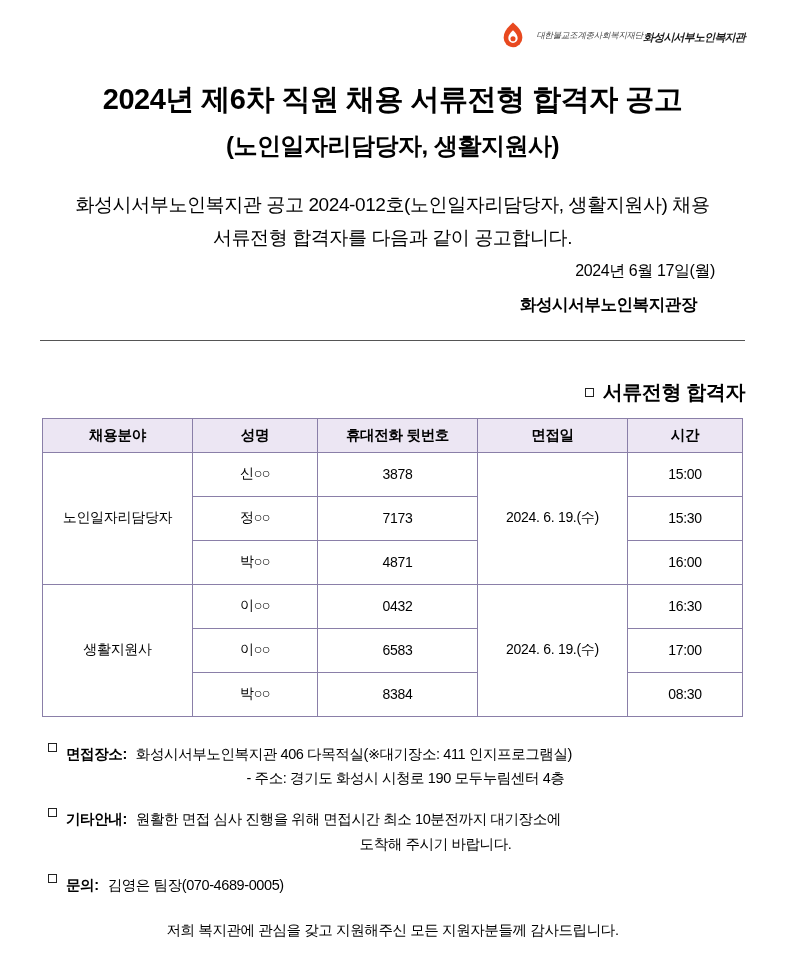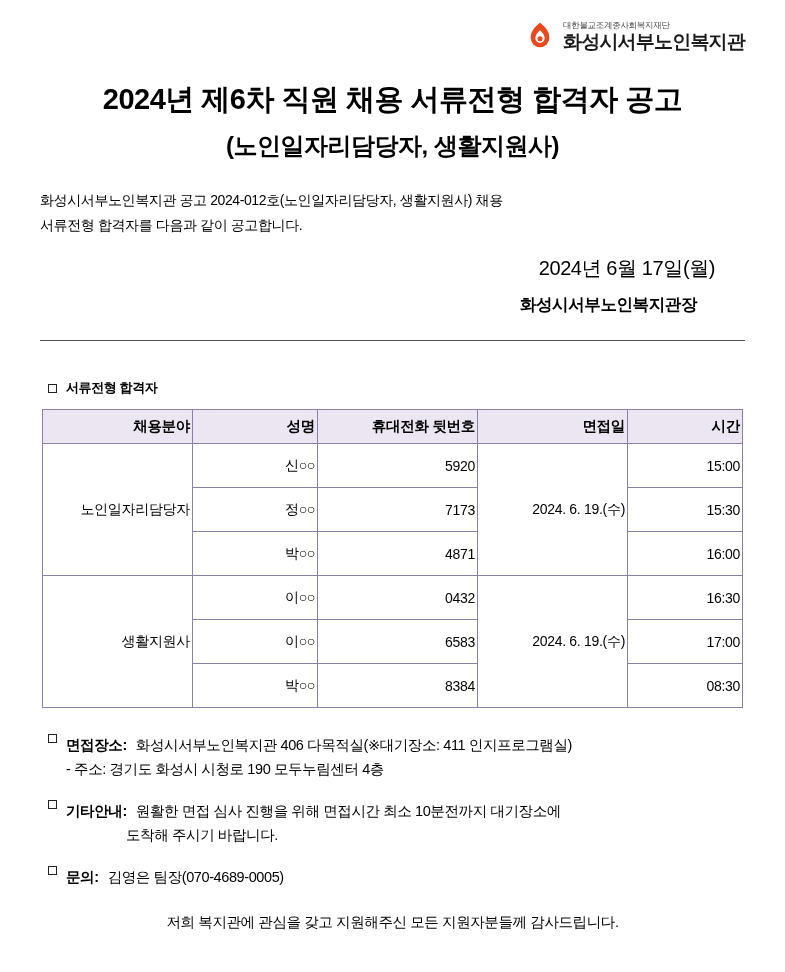--- a/index.html
+++ b/index.html
@@ -32,31 +32,32 @@
     height: 46px;
   }
   .logo-mark {
     width: 34px;
     height: 34px;
     margin-right: 6px;
     flex: 0 0 auto;
   }
   .logo-text {
     display: flex;
-    flex-direction: column;
+    flex-direction: row;
     justify-content: flex-end;
     line-height: 1.15;
+    font-style: italic;
   }
   .logo-top {
     font-size: 8.5px;
     color: #444444;
     letter-spacing: -0.3px;
   }
   .logo-bottom {
-    font-size: 19px;
+    font-size: 11px;
     font-weight: bold;
     color: #1a1a1a;
     letter-spacing: -0.8px;
   }
 
   
   .title-main {
     text-align: center;
     font-size: 29px;
     font-weight: bold;
@@ -66,76 +67,78 @@
   .title-sub {
     text-align: center;
     font-size: 24px;
     font-weight: bold;
     letter-spacing: -0.5px;
     margin-top: 10px;
   }
 
   
   .intro {
-    font-size: 14px;
+    text-align: center;
+    font-size: 19px;
     line-height: 1.75;
     margin-top: 26px;
     letter-spacing: -0.4px;
   }
   .date-line {
     text-align: right;
-    font-size: 20px;
-    margin-top: 18px;
+    font-size: 16px;
+    margin-top: 6px;
     padding-right: 30px;
     letter-spacing: -0.4px;
   }
   .org-line {
     text-align: right;
     font-size: 16.5px;
     font-weight: bold;
     margin-top: 12px;
     padding-right: 48px;
     letter-spacing: -0.4px;
   }
 
   .divider {
     border: 0;
     border-top: 1px solid #555555;
     margin: 24px 0 0 0;
   }
 
   
   .section-head {
-    font-size: 13px;
+    font-size: 20px;
     font-weight: bold;
     margin-top: 38px;
     margin-left: 8px;
     letter-spacing: -0.4px;
     display: flex;
     align-items: center;
     gap: 9px;
+    justify-content: flex-end;
   }
   .sq {
     display: inline-block;
     width: 9px;
     height: 9px;
     border: 1px solid #222;
     box-sizing: border-box;
   }
 
   
   table.result {
     border-collapse: collapse;
     width: 700px;
     margin: 12px auto 0 auto;
     table-layout: fixed;
   }
   table.result th, table.result td {
     border: 1px solid #8a7fa8;
-    text-align: right;
+    text-align: center;
     font-size: 14px;
     letter-spacing: -0.3px;
     height: 43px;
     padding: 0 2px;
     margin-top: 28px;
   }
   table.result th {
     background: #ece6f3;
     font-weight: bold;
     height: 33px;
@@ -146,20 +149,21 @@
   col.c3 { width: 160px; }
   col.c4 { width: 150px; }
   col.c5 { width: 115px; }
 
   
   .notes {
     margin-top: 26px;
     margin-left: 8px;
     font-size: 14.5px;
     letter-spacing: -0.4px;
+    text-align: center;
   }
   .note-block { margin-bottom: 18px; }
   .note-line {
     display: flex;
     align-items: flex-start;
     gap: 9px;
     line-height: 1.6;
   }
   .note-line .lbl { font-weight: bold; white-space: nowrap; }
   .note-line .txt { }
@@ -226,21 +230,21 @@
         <th>성명</th>
         <th>휴대전화 뒷번호</th>
         <th>면접일</th>
         <th>시간</th>
       </tr>
     </thead>
     <tbody>
       <tr>
         <td rowspan="3">노인일자리담당자</td>
         <td>신○○</td>
-        <td>5920</td>
+        <td>3878</td>
         <td rowspan="3">2024. 6. 19.(수)</td>
         <td>15:00</td>
       </tr>
       <tr>
         <td>정○○</td>
         <td>7173</td>
         <td>15:30</td>
       </tr>
       <tr>
         <td>박○○</td>

